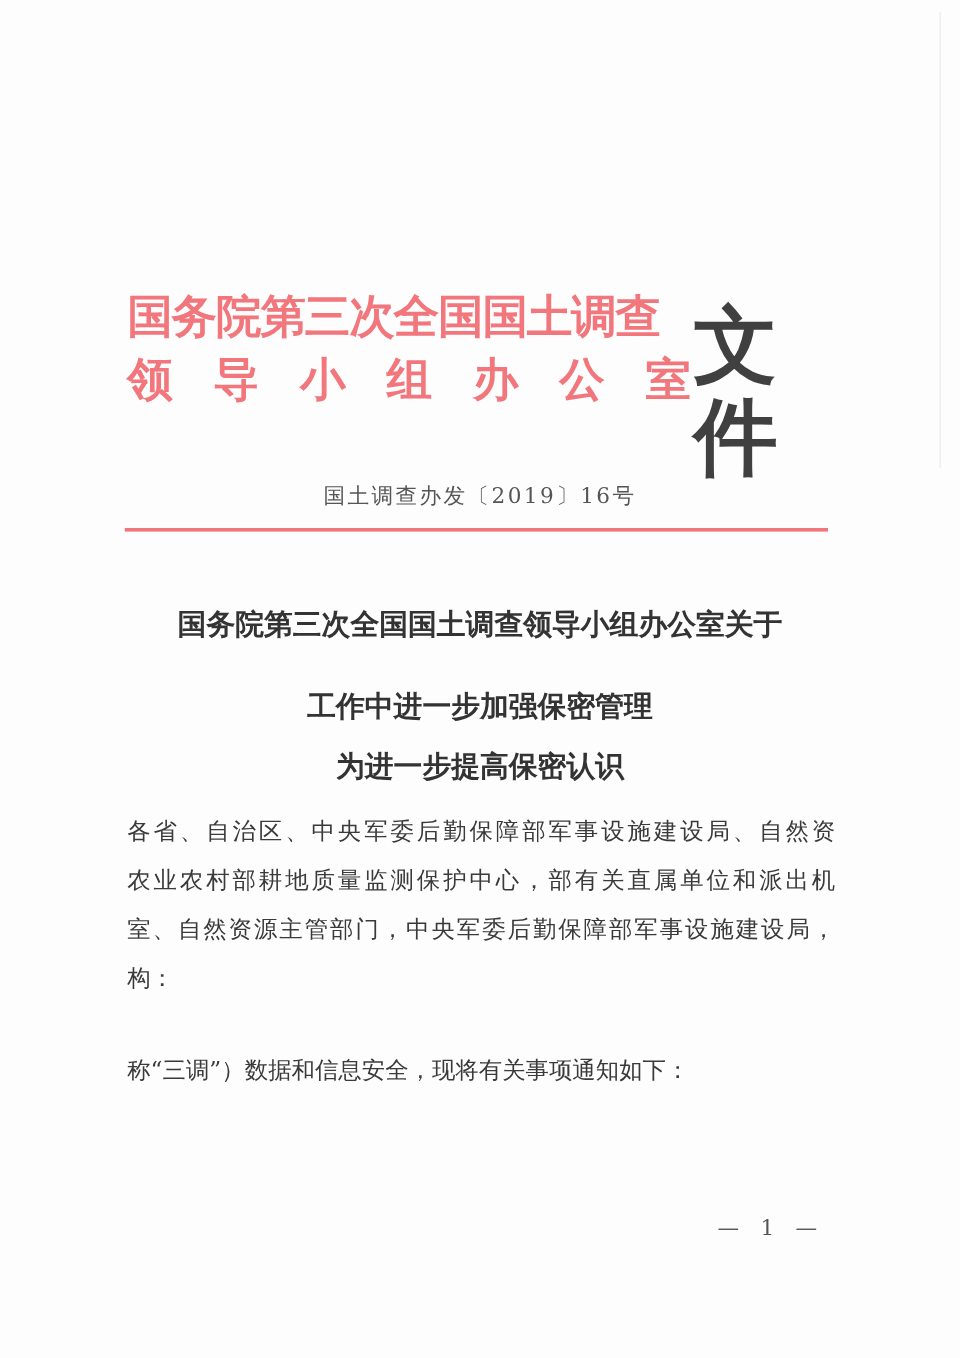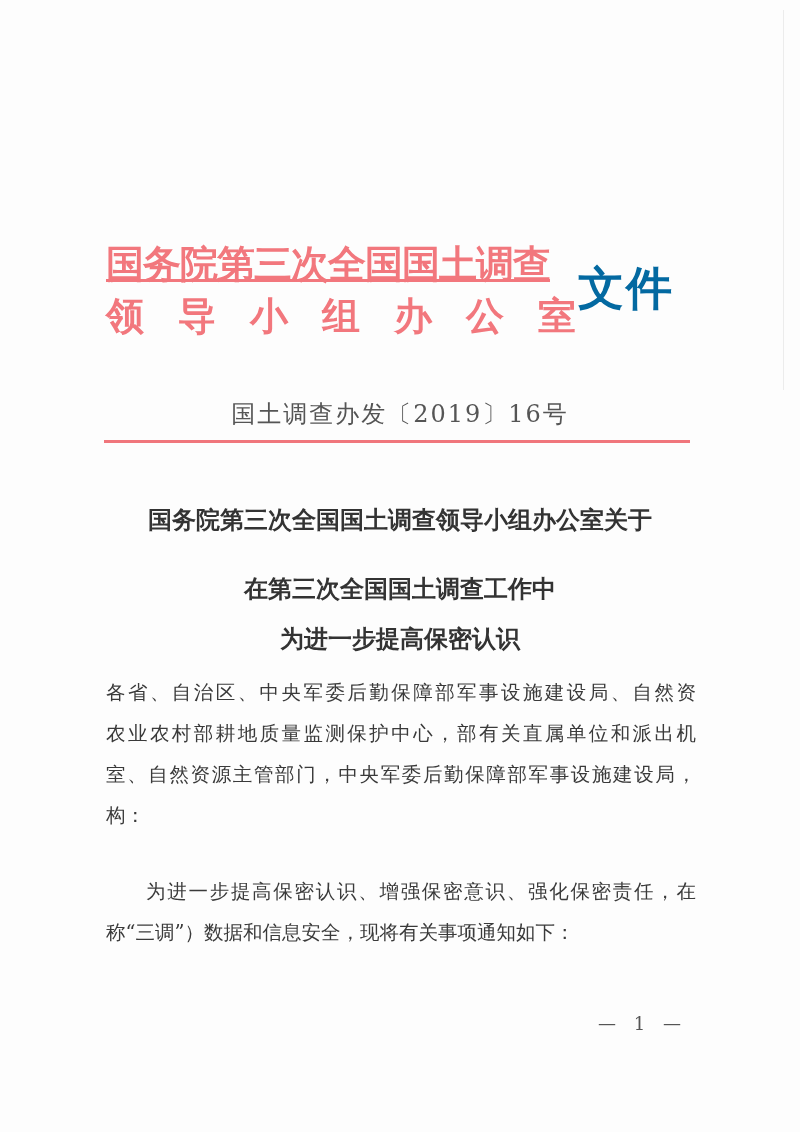--- a/index.html
+++ b/index.html
@@ -4,30 +4,30 @@
 <style>
   html, body { margin: 0; padding: 0; background: #fdfdfd; }
   body { width: 800px; height: 1132px; position: relative; overflow: hidden;
          font-family: "DejaVu Serif", "Liberation Serif", serif; color: #3a3a3a; }
   .page { position: absolute; left: 0; top: 0; width: 800px; height: 1132px; background: #fdfdfd; }
   .edge-line { position: absolute; left: 783px; top: 10px; width: 1px; height: 380px; background: #ececec; }
 
   .header-block { position: absolute; left: 106px; top: 240px; width: 600px; height: 120px; }
   .hdr-line1 { position: absolute; left: 0; top: 0; font-family: "DejaVu Serif", serif;
                font-size: 38px; line-height: 48px; color: #f2777d; font-weight: bold;
-               letter-spacing: -1px; white-space: nowrap; text-decoration: underline; }
+               letter-spacing: -1px; white-space: nowrap; }
   .hdr-line2 { position: absolute; left: 0; top: 52px; width: 470px; font-family: "DejaVu Serif", serif;
                font-size: 38px; line-height: 48px; color: #f2777d; font-weight: bold;
                display: flex; justify-content: space-between; }
   .hdr-line2 span { display: inline-block; }
   .hdr-wenjian { position: absolute; left: 472px; top: 10px; font-family: "DejaVu Serif", serif;
-                 font-size: 46px; line-height: 76px; color: #0369a1; font-weight: bold; letter-spacing: 2px; }
+                 font-size: 70px; line-height: 76px; color: #404040; font-weight: bold; letter-spacing: 2px; }
 
   .doc-number { position: absolute; left: 0; width: 800px; top: 400px; text-align: center;
-                font-size: 24px; line-height: 28px; color: #555; letter-spacing: 2px; }
+                font-size: 18px; line-height: 28px; color: #555; letter-spacing: 2px; }
   .red-rule { position: absolute; left: 104px; top: 440px; width: 586px; height: 3px; background: #f0767c; }
 
   .title { position: absolute; left: 0; width: 800px; text-align: center; font-size: 24px;
            line-height: 40px; color: #333; font-weight: bold; }
   .t1 { top: 500px; } .t2 { top: 569px; } .t3 { top: 619px; }
 
   .body-text { position: absolute; left: 106px; width: 590px; font-size: 19.5px; line-height: 41px;
                color: #3a3a3a; }
   .line { display: block; white-space: nowrap; text-align: justify; text-align-last: justify; height: 41px; }
   .line.last { text-align-last: left; }
@@ -55,29 +55,28 @@
       <span>公</span>
       <span>室</span>
     </div>
     <div class="hdr-wenjian">文件</div>
   </div>
 
   <div class="doc-number">国土调查办发〔2019〕16号</div>
   <div class="red-rule"></div>
 
   <div class="title t1">国务院第三次全国国土调查领导小组办公室关于</div>
-  <div class="title t2">在第三次全国国土调查工作中</div>
+  <div class="title t2">工作中进一步加强保密管理</div>
   <div class="title t3">为进一步提高保密认识</div>
 
   <div class="body-text p1">
     <span class="line">各省、自治区、中央军委后勤保障部军事设施建设局、自然资</span>
     <span class="line">农业农村部耕地质量监测保护中心，部有关直属单位和派出机</span>
     <span class="line">室、自然资源主管部门，中央军委后勤保障部军事设施建设局，</span>
     <span class="line last">构：</span>
   </div>
 
   <div class="body-text p2">
-    <span class="line indent">为进一步提高保密认识、增强保密意识、强化保密责任，在</span>
     <span class="line last">称“三调”）数据和信息安全，现将有关事项通知如下：</span>
   </div>
 
   <div class="page-num">— 1 —</div>
 </div>
 
 </body></html>

